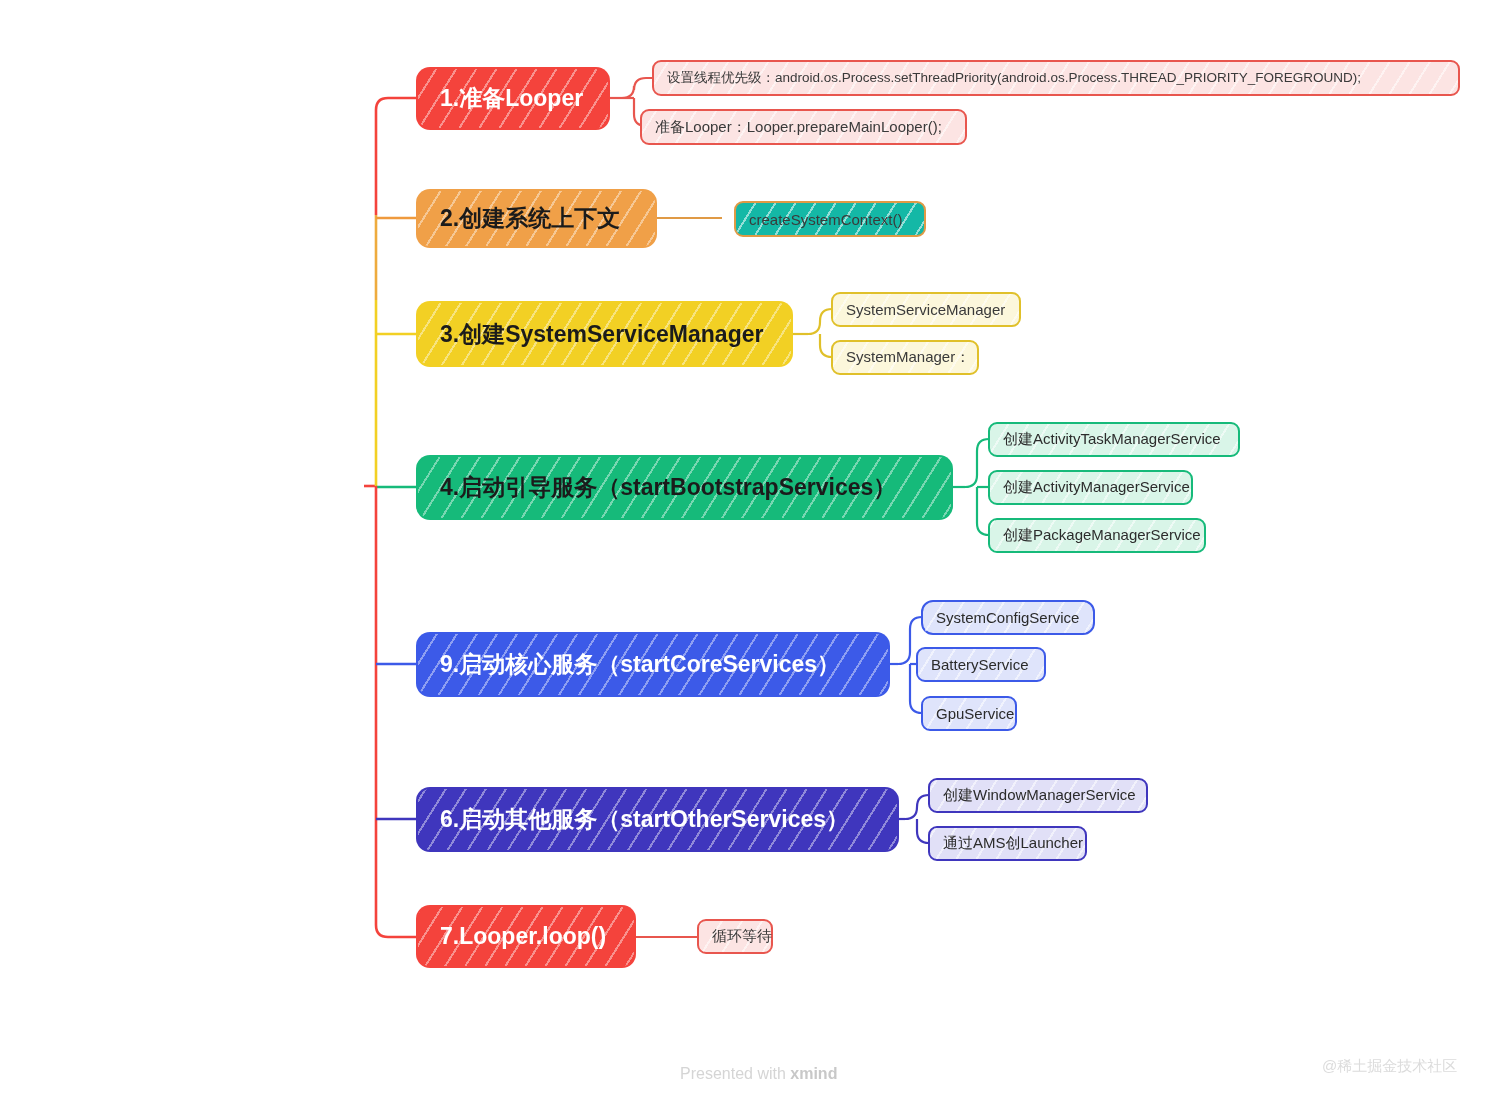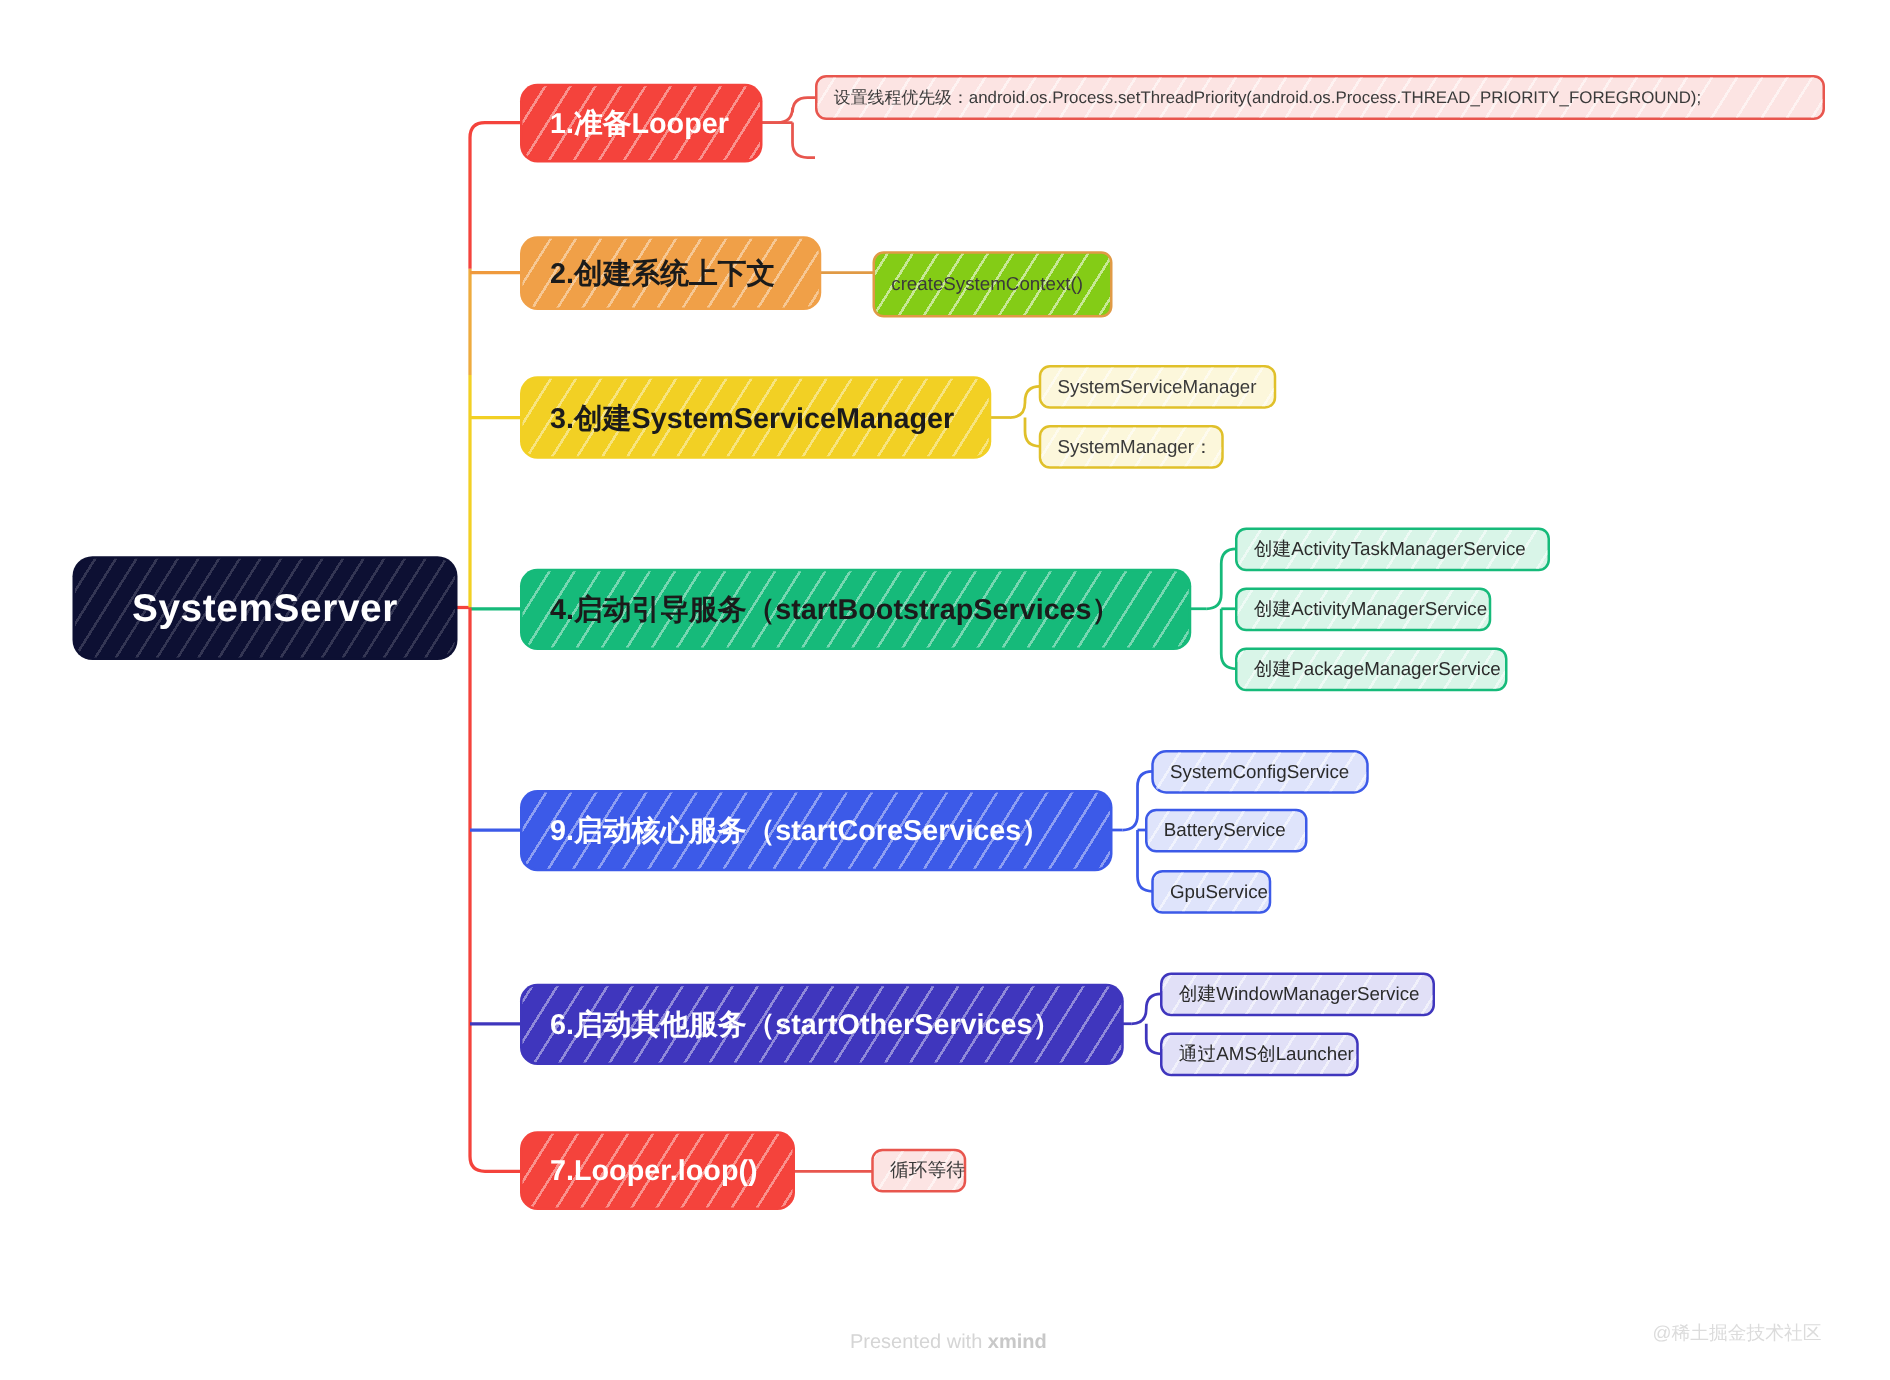--- a/index.html
+++ b/index.html
@@ -173,41 +173,42 @@
     <path d="M910,664 L922,664 L928,664" stroke="#3c5ae8" stroke-width="2.2" fill="none"></path>
     <path d="M910,664 Q910,676 910,701 Q910,713 922,713 L928,713" stroke="#3c5ae8" stroke-width="2.2" fill="none"></path>
 
     <path d="M897,819 L905,819" stroke="#3f36bd" stroke-width="2.2" fill="none"></path>
     <path d="M905,819 Q917,819 917,807 L917,807 Q917,795 929,795 L935,795" stroke="#3f36bd" stroke-width="2.2" fill="none"></path>
     <path d="M917,819 Q917,831 917,831 Q917,843 929,843 L935,843" stroke="#3f36bd" stroke-width="2.2" fill="none"></path>
 
     <path d="M634,937 L698,937" stroke="#e8564e" stroke-width="2.2" fill="none"></path>
   </svg>
 
-  <div class="node root" style="left:60px; top:447px; width:304px; height:79px;">
-    <span class="txt" style="position:relative;z-index:2;">SystemServer</span>
-  </div>
 
   <div class="node main" style="left:418px; top:69px; width:190px; height:59px; background:#f4433c; box-shadow:0 0 0 2px #f4433c;text-align:right;">
     <span class="shade"></span>
     <span class="txt light-text" style="color:#fff;">1.准备Looper</span>
   </div>
 
   <div class="node leaf" style="left:652px; top:60px; width:808px; height:36px; background:#fce4e3; border-color:#e8564e; color:#3a3a3a;">
     <span class="shade"></span>
     <span class="txt" style="font-size:13.5px;">设置线程优先级：android.os.Process.setThreadPriority(android.os.Process.THREAD_PRIORITY_FOREGROUND);</span>
   </div>
 
+  <div class="node leaf" style="left:640px; top:109px; width:327px; height:36px; background:#fce4e3; border-color:#e8564e; color:#3a3a3a;">
+    <span class="shade"></span>
+    <span class="txt">准备Looper：Looper.prepareMainLooper();</span>
+  </div>
 
   <div class="node main" style="left:418px; top:191px; width:237px; height:55px; background:#f0a048; box-shadow:0 0 0 2px #f0a048;">
     <span class="shade"></span>
     <span class="txt">2.创建系统上下文</span>
   </div>
 
-  <div class="node leaf" style="left:698px; top:201px; width:192px; height:53px; background:#84cc16; border-color:#e09a45; color:#3a3a3a;">
+  <div class="node leaf" style="left:734px; top:201px; width:192px; height:36px; background:#14b8a6; border-color:#e09a45; color:#3a3a3a;">
     <span class="shade"></span>
     <span class="txt">createSystemContext()</span>
   </div>
 
   <div class="node main" style="left:418px; top:303px; width:373px; height:62px; background:#f2d024; box-shadow:0 0 0 2px #f2d024;">
     <span class="shade"></span>
     <span class="txt">3.创建SystemServiceManager</span>
   </div>
 
   <div class="node leaf" style="left:831px; top:292px; width:190px; height:35px; background:#fcf7db; border-color:#e0c02a; color:#3a3a3a;">

